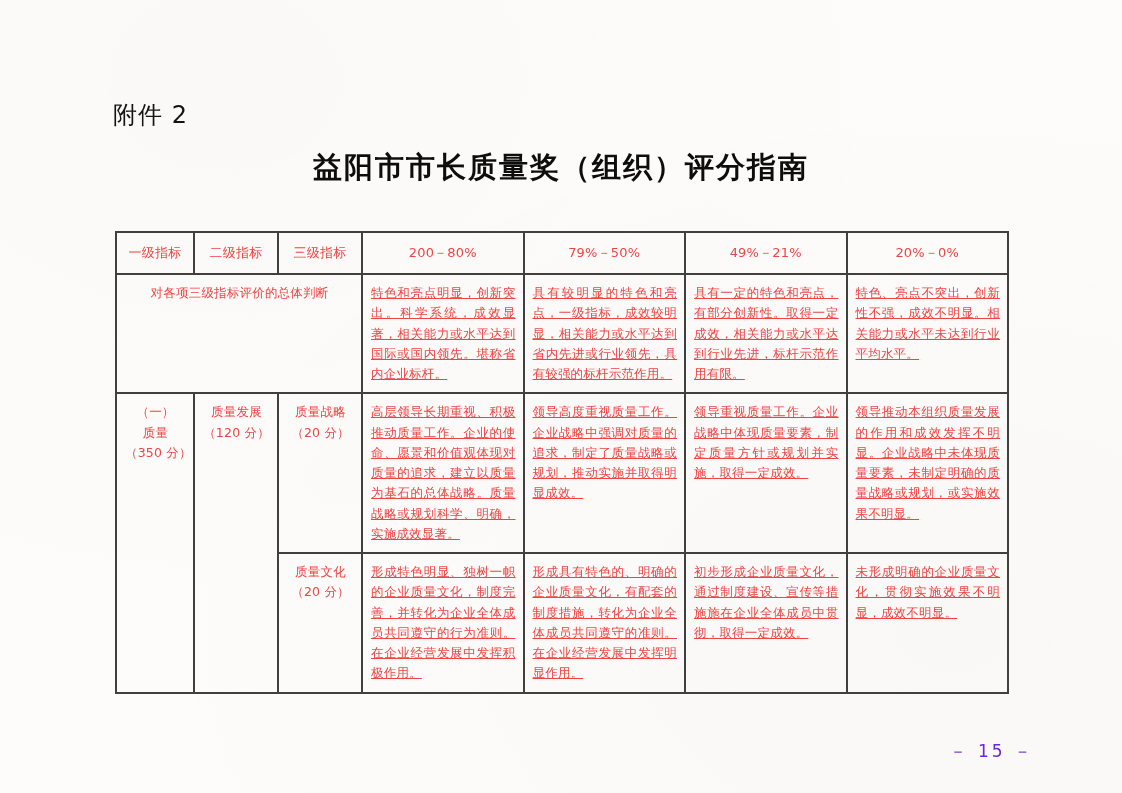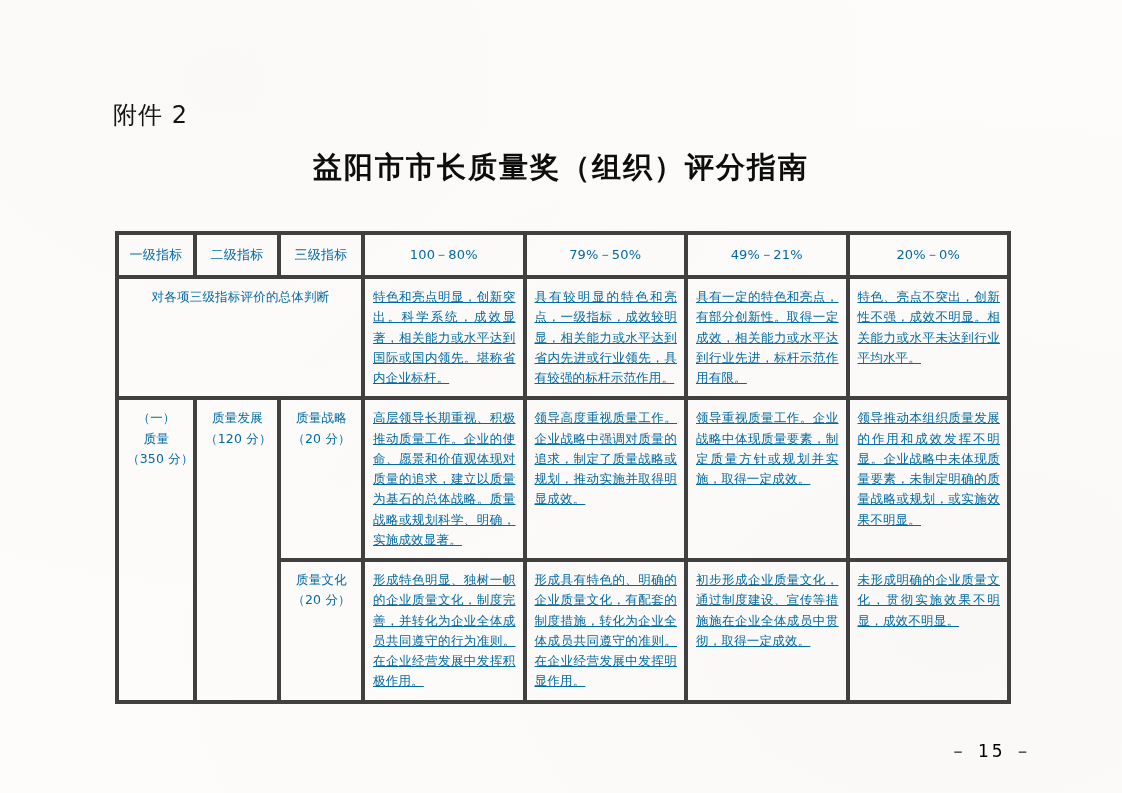--- a/index.html
+++ b/index.html
@@ -57,27 +57,27 @@
     left: 115px;
     top: 231px;
     width: 892px;
   }
   table.score-table {
     border-collapse: collapse;
     width: 892px;
     table-layout: fixed;
   }
   table.score-table td, table.score-table th {
-    border: 4px solid #404040;
+    border: 2px solid #404040;
     vertical-align: top;
     padding: 8px 7px 8px 8px;
     font-size: 12.5px;
     line-height: 1.62;
     font-family: "DejaVu Sans", sans-serif;
-    color: #0369a1;
+    color: #ef4444;
     letter-spacing: 0.2px;
   }
   table.score-table th {
     text-align: center;
     vertical-align: middle;
     font-weight: normal;
     font-size: 13px;
     padding: 6px 4px;
     height: 28px;
   }
@@ -103,21 +103,21 @@
     text-justify: inter-ideograph;
     text-decoration: underline;
   }
   .page-number {
     position: absolute;
     right: 88px;
     bottom: 30px;
     font-size: 17px;
     letter-spacing: 3px;
     font-family: "DejaVu Sans", sans-serif;
-    color: #000000;
+    color: #6d28d9;
   }
   .nowrap-line { white-space: nowrap; }
 </style>
 </head>
 <body>
 
 <div class="page">
 
   <div class="attachment-label">附件 2</div>
 
@@ -132,21 +132,21 @@
         <col class="col-wd">
         <col class="col-wd">
         <col class="col-wd">
         <col class="col-wd">
       </colgroup>
       <thead>
         <tr>
           <th>一级指标</th>
           <th>二级指标</th>
           <th>三级指标</th>
-          <th>100－80%</th>
+          <th>200－80%</th>
           <th>79%－50%</th>
           <th>49%－21%</th>
           <th>20%－0%</th>
         </tr>
       </thead>
       <tbody>
         <tr>
           <td class="overall-judgement" colspan="3">对各项三级指标评价的总体判断</td>
           <td class="desc">特色和亮点明显，创新突出。科学系统，成效显著，相关能力或水平达到国际或国内领先。堪称省内企业标杆。</td>
           <td class="desc">具有较明显的特色和亮点，一级指标，成效较明显，相关能力或水平达到省内先进或行业领先，具有较强的标杆示范作用。</td>

